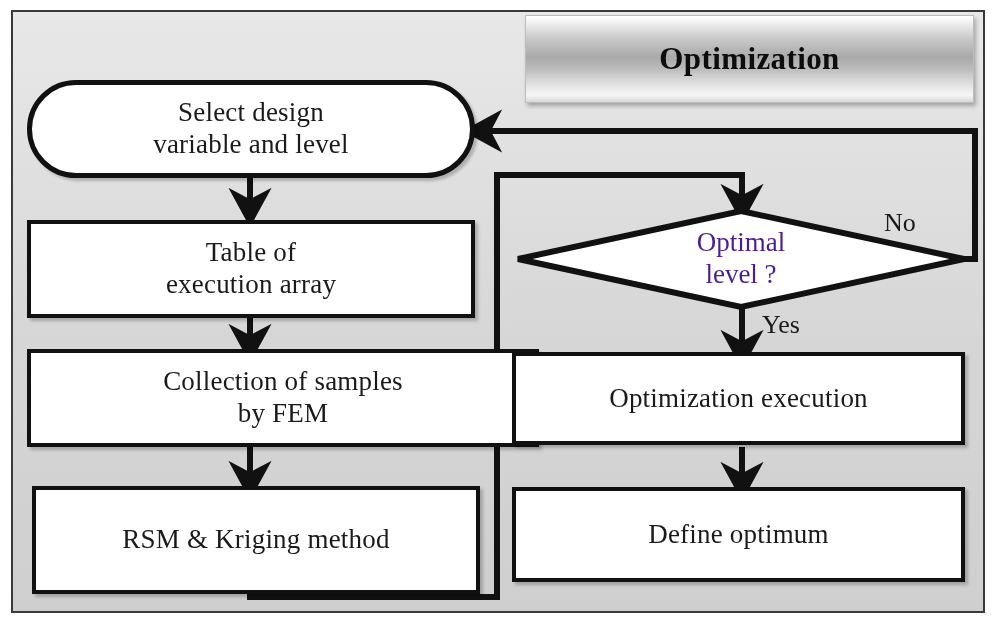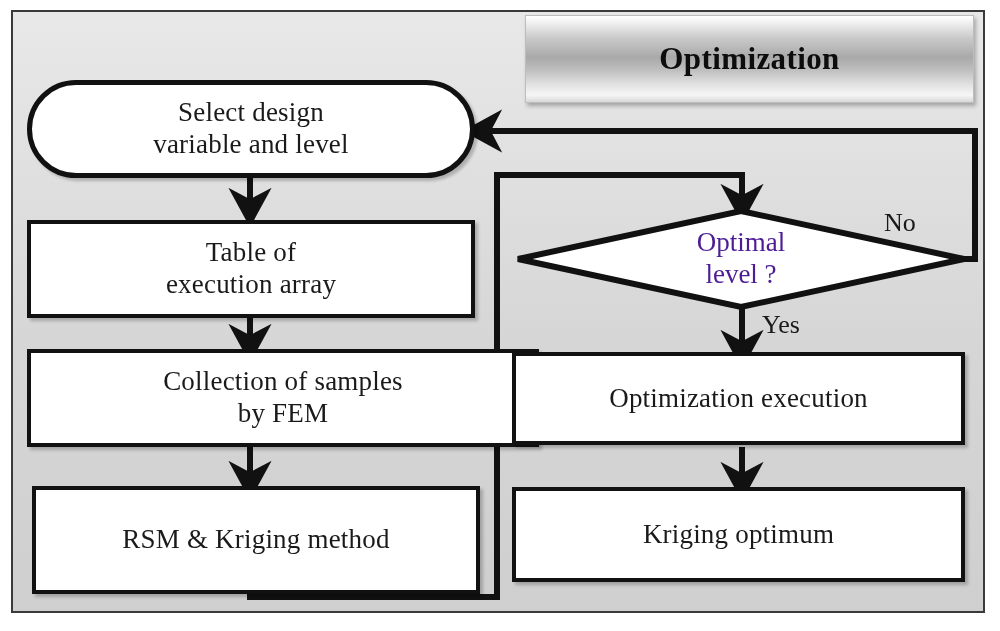--- a/index.html
+++ b/index.html
@@ -209,21 +209,21 @@
   </div>
 
   <div class="node" style="left:512px; top:352px; width:453px; height:93px;">
     <span class="label">
       <span>Optimization execution</span><br>
     </span>
   </div>
 
   <div class="node" style="left:512px; top:487px; width:453px; height:95px;">
     <span class="label">
-      <span>Kriging optimum</span><br>
+      <span>Define optimum</span><br>
     </span>
   </div>
 
   <div class="edge-label" style="left:884px; top:208px;text-align:center;">No</div>
 
   <div class="edge-label" style="left:762px; top:310px;">Yes</div>
 
 </div>
 
 </body></html>

